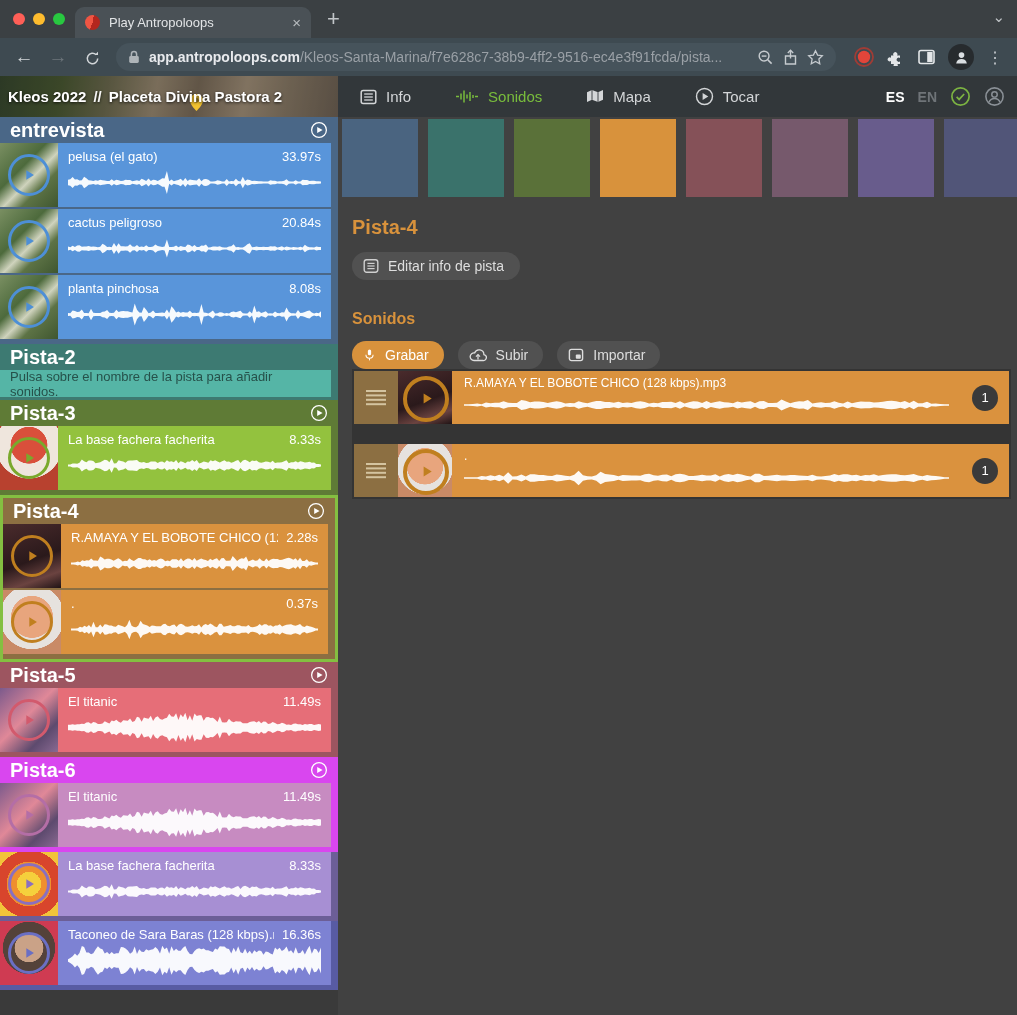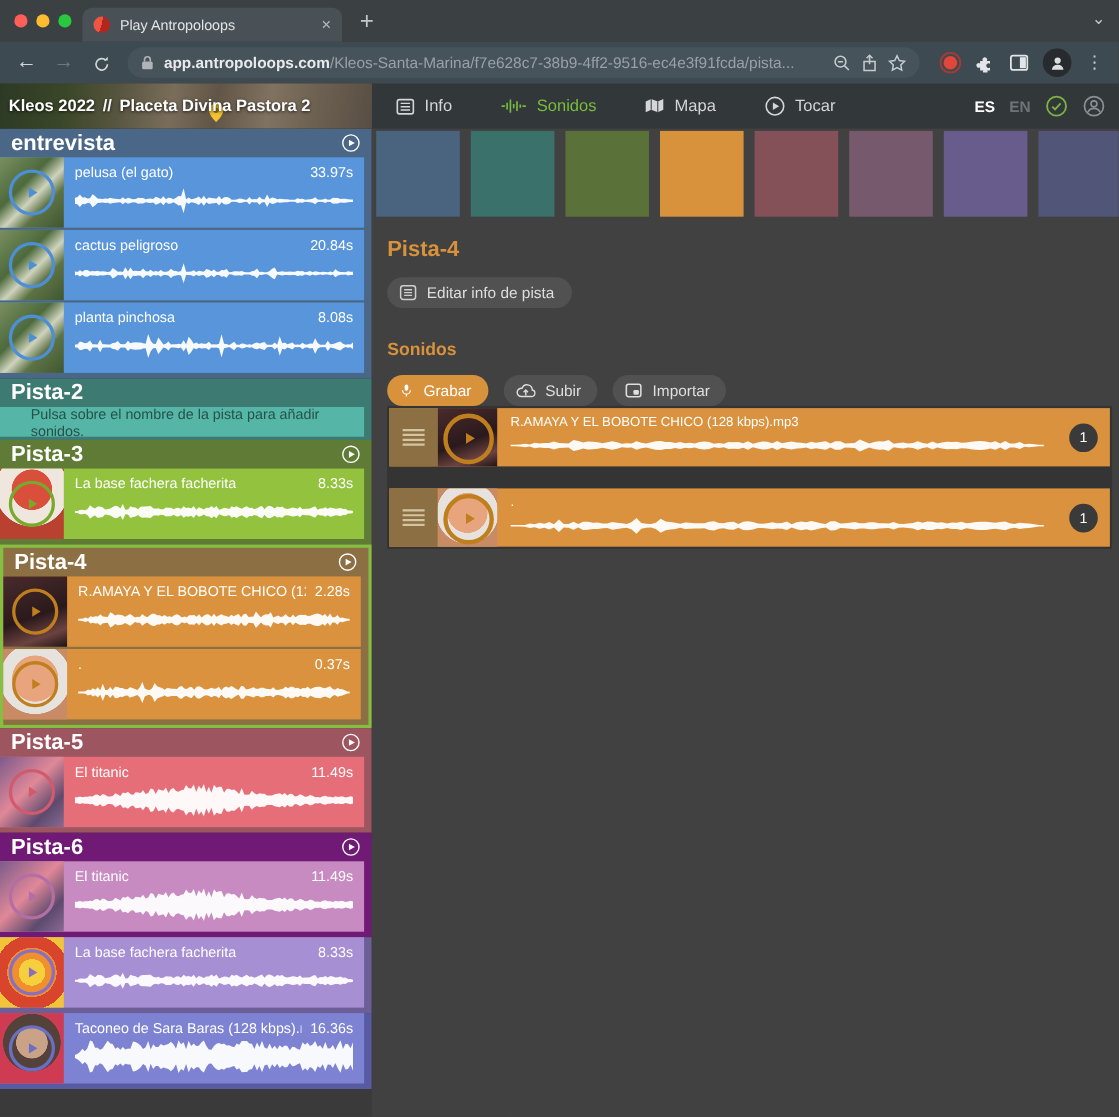--- a/index.html
+++ b/index.html
@@ -56,28 +56,28 @@
          color:#fff;font-size:20px;font-weight:700}
   .srow{height:64px;margin:0 7px 2px 0;display:flex}
   .thumb{width:58px;flex:none;position:relative}
   .pring{position:absolute;left:50%;top:50%;width:36px;height:36px;margin:-21px 0 0 -21px;
          border:3px solid currentColor;border-radius:50%;display:flex;align-items:center;justify-content:center}
   .sbody{flex:1;min-width:0;display:flex;flex-direction:column;padding:6px 10px 8px;box-sizing:border-box}
   .smeta{display:flex;justify-content:space-between;color:#fff;font-size:13px;line-height:15px}
   .sname{white-space:nowrap;overflow:hidden;margin-right:8px}
   .sdur{flex:none}
   .wave{flex:1;width:100%;margin-top:2px;min-height:0}
-  .hintrow{height:27px;margin-right:7px;display:flex;align-items:center;padding:0 28px;font-size:13px;color:#26514a}
+  .hintrow{height:27px;margin-right:7px;display:flex;align-items:center;padding:0 10px;font-size:13px;color:#26514a}
 
   .t1{background:#4a6787}.t1 .srow{background:#5995da}.t1 .pring{color:#4d8fd6}
   .t2{background:#3d7a72}.t2 .hintrow{background:#55b5a6}
   .t3{background:#5f7b36}.t3 .srow{background:#93c23e}.t3 .pring{color:#79a92c}
   .t4{background:#8c6f42}.t4 .srow{background:#da923e}.t4 .pring{color:#c07f1f}
   .t5{background:#9d5560}.t5 .srow{background:#e66e78}.t5 .pring{color:#d25a6d}
-  .t6{background:#701a75}.t6 .srow{background:#c78bc1}.t6 .pring{color:#b46ea6}
+  .t6{background:#d946ef}.t6 .srow{background:#c78bc1}.t6 .pring{color:#b46ea6}
   .t7{background:#6c5e97}.t7 .srow{background:#a78fd3}.t7 .pring{color:#8a6fc0}
   .t8{background:#585ba3}.t8 .srow{background:#7d82d3}.t8 .pring{color:#6a6fc4}
   .track.selected{border:3px solid #84bf41}
 
   
   .th-plant{background:linear-gradient(135deg,#7a8f62,#4d6a3c 38%,#cfd3bd 55%,#5d7345 70%,#3f5630)}
   .th-animered{background:radial-gradient(circle at 50% 30%,#d94f3b 0 34%,#efe6dd 35% 62%,#b8412f 63%)}
   .th-dark{background:linear-gradient(160deg,#4a2b2c,#2a191b 55%,#6b4340 80%,#1f1315)}
   .th-face{background:radial-gradient(circle at 50% 42%,#e8a57d 0 44%,#e6e2de 45% 68%,#c98a66 69%)}
   .th-witch{background:linear-gradient(135deg,#7c5a8c,#e08898 45%,#5d4a6e 75%,#8a6a92)}

